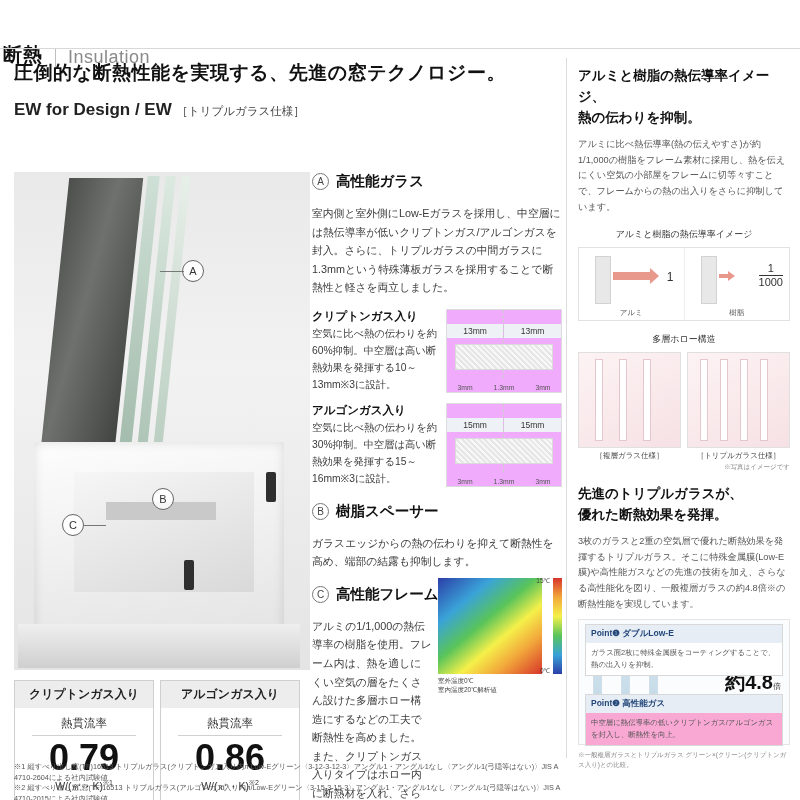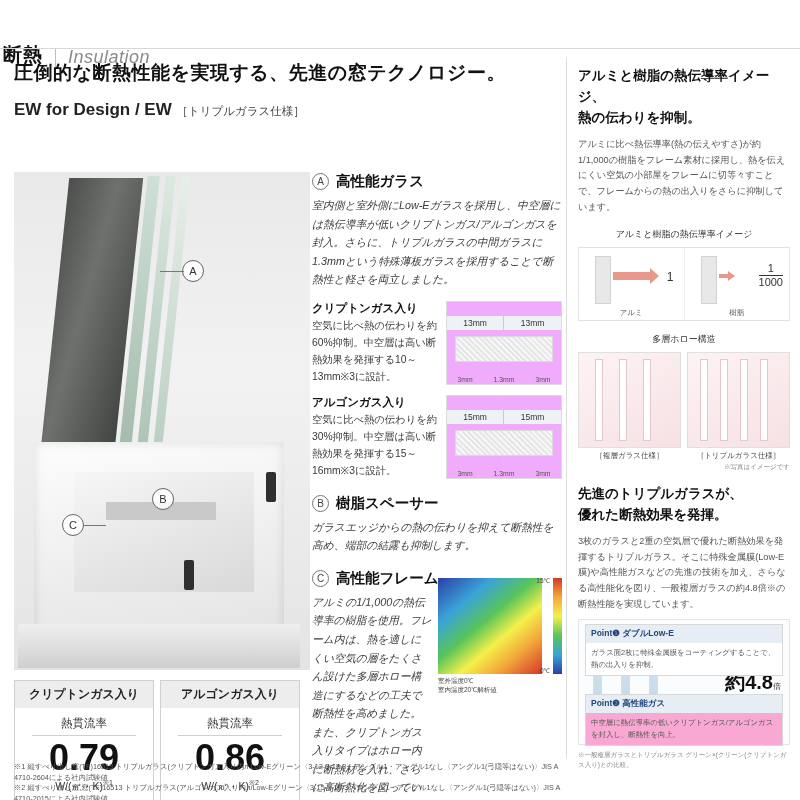--- a/index.html
+++ b/index.html
@@ -11,21 +11,21 @@
     color:#222;
     position:relative;
     overflow:hidden;
   }
   .page { position:relative; width:800px; height:800px; }
 
   
   .header { position:absolute; left:3px; top:14px; display:flex; align-items:flex-end;margin-top:28px; }
   .header .jp { font-size:19px; font-weight:bold; letter-spacing:1px; color:#111; }
   .header .divider { width:1px; height:22px; background:#bdbdbd; margin:0 12px; position:relative; top:3px; }
-  .header .en { font-size:18px; color:#8a8a8a; letter-spacing:.5px;font-style:italic; }
+  .header .en { font-size:18px; color:#8a8a8a; letter-spacing:.5px; }
   .header-rule { position:absolute; left:0; top:48px; width:800px; height:1px; background:#d8d8d8; }
 
   
   .left { position:absolute; left:14px; top:60px; width:546px; }
   .headline { font-size:19px; font-weight:bold; letter-spacing:.5px; color:#111; line-height:1.35; }
   .subhead { margin-top:14px; font-size:17px; color:#3a3a3a; }
   .subhead .bold { font-weight:bold; color:#222; }
   .subhead .small { font-size:11.5px; color:#444; }
 
   
@@ -71,21 +71,21 @@
 
   
   .footnotes { position:absolute; left:14px; top:762px; width:560px; font-size:7.3px; color:#555; line-height:1.45; }
 
   
   .mid { position:absolute; left:312px; top:172px; width:250px; }
   .sec { margin-bottom:12px; }
   .sec-title { display:flex; align-items:center; gap:7px; font-size:14.5px; font-weight:bold; color:#111; }
   .badge { width:17px; height:17px; border-radius:50%; border:1px solid #777; font-size:10px;
     display:flex; align-items:center; justify-content:center; color:#444; font-weight:normal; }
-  .sec-body { font-size:10.8px; line-height:1.72; color:#3a3a3a; margin-top:5px;font-style:italic; }
+  .sec-body { font-size:10.8px; line-height:1.72; color:#3a3a3a; margin-top:13px; }
 
   .gassec { display:flex; gap:8px; margin-top:9px; }
   .gastext { width:126px; }
   .gastext .gt { font-size:11.5px; font-weight:bold; color:#111; }
   .gastext .gb { font-size:10.3px; line-height:1.65; color:#3a3a3a; margin-top:2px; }
   .gasdiag { width:116px; height:84px; border:1px solid #dcdcdc; background:#f0abfc; position:relative; }
   .gasdiag .half { position:absolute; top:0; width:50%; height:68px; }
   .gasdiag .half.l { left:0; border-right:1px dashed #ccc; }
   .gasdiag .half.r { right:0; }
   .gasdiag .mm { position:absolute; top:14px; width:100%; text-align:center; font-size:8.5px; color:#333;

